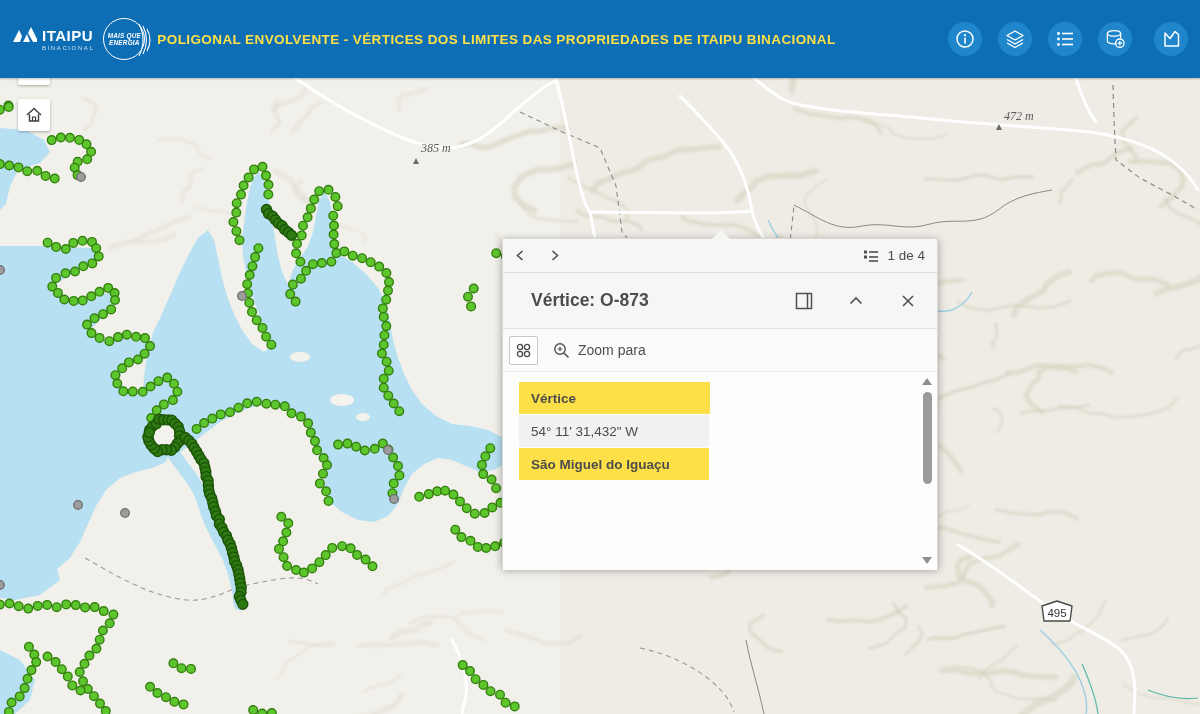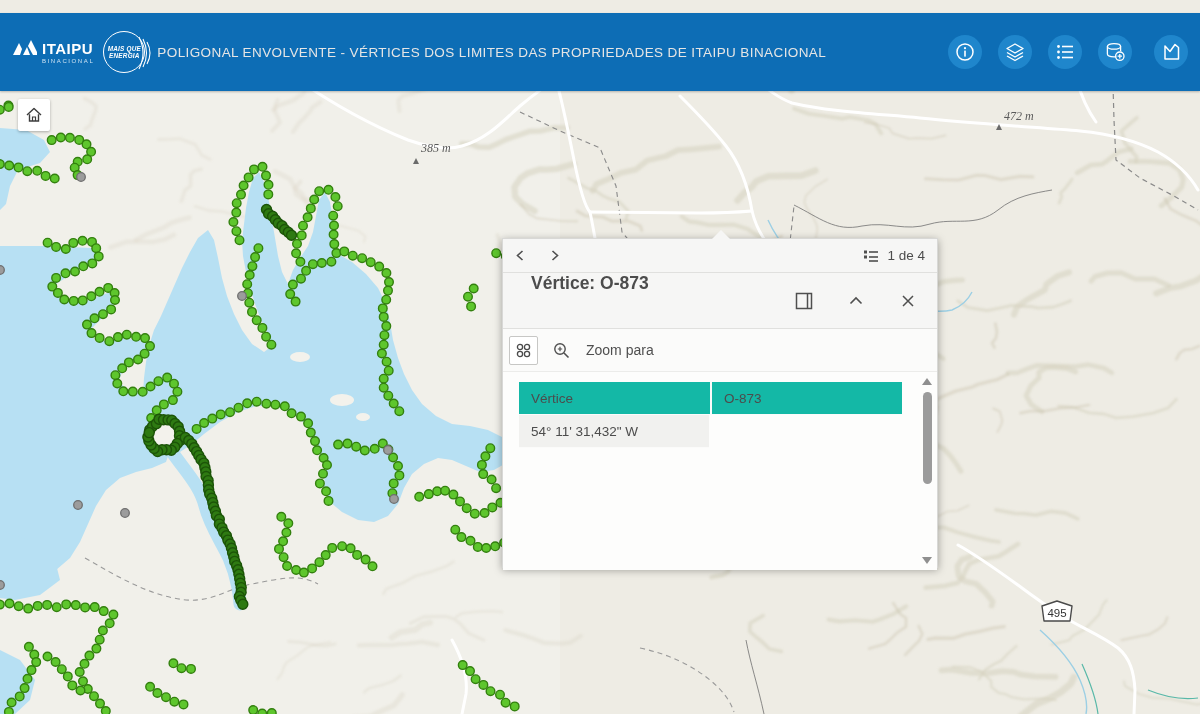--- a/index.html
+++ b/index.html
@@ -1,31 +1,31 @@
 <!DOCTYPE html>
 <html><head>
 <meta charset="utf-8">
 <style>
   html,body{margin:0;padding:0;background:#555;}
   .stage{position:relative;width:1200px;height:714px;overflow:hidden;
     font-family:"Liberation Sans","DejaVu Sans",sans-serif;background:#eeece4;}
 
   
-  .header{position:absolute;top:13px;left:0;width:1200px;height:78px;background:#0d6db5;z-index:20;
+  .header{position:absolute;top:0;left:0;width:1200px;height:78px;background:#0d6db5;z-index:20;
     display:flex;align-items:center;box-shadow:0 1px 2px rgba(0,0,0,.25);}
   .logo{display:flex;align-items:center;margin-left:12px;}
   .logo-mark{width:26px;height:20px;margin-top:-6px;}
   .brand{margin-left:4px;display:flex;flex-direction:column;line-height:1;}
   .brand-name{color:#fff;font-weight:bold;font-size:15px;letter-spacing:.5px;}
   .brand-sub{color:#cfe4f4;font-size:6px;letter-spacing:1.6px;margin-top:2px;}
   .badge{position:relative;width:40px;height:40px;margin-left:9px;border:1.4px solid #fff;border-radius:50%;
     display:flex;flex-direction:column;align-items:center;justify-content:center;}
   .badge span{color:#fff;font-size:6.4px;font-style:italic;font-weight:bold;line-height:1.15;letter-spacing:.2px;}
   .badge .arcs{position:absolute;right:-7px;top:4px;}
-  .app-title{color:#e5e5e5;font-weight:normal;font-size:13.5px;letter-spacing:.4px;margin-left:12px;}
+  .app-title{color:#fde047;font-weight:bold;font-size:13.5px;letter-spacing:.4px;margin-left:12px;}
   .header-actions{margin-left:auto;margin-right:12px;display:flex;align-items:center;gap:16px;}
   .hbtn{width:34px;height:34px;border-radius:50%;background:#1f86cc;display:flex;align-items:center;justify-content:center;cursor:pointer;}
   .hbtn:nth-child(5){margin-left:6px;}
 
   
   .map{position:absolute;top:78px;left:0;width:1200px;height:636px;}
   .map svg{display:block;}
 
   
   .zoomctl{position:absolute;left:18px;top:18px;width:32px;background:#fff;border-radius:2px;
@@ -37,33 +37,33 @@
 
   
   .popup{position:absolute;left:502px;top:238px;width:436px;height:330px;background:#fdfdfc;z-index:10;
     box-shadow:0 2px 8px rgba(0,0,0,.35);border:1px solid #d8d8d6;box-sizing:border-box;}
   .popup-pointer{position:absolute;left:712px;top:230px;width:0;height:0;z-index:11;
     border-left:9px solid transparent;border-right:9px solid transparent;border-bottom:9px solid #f6f6f5;}
   .pnav{height:33px;background:#f6f6f5;border-bottom:1px solid #e0e0de;display:flex;align-items:center;text-align:center;}
   .pnav-btn{width:34px;height:32px;display:flex;align-items:center;justify-content:center;cursor:pointer;}
   .pnav-right{margin-left:auto;display:flex;align-items:center;gap:8px;padding-right:12px;}
   .pnav-count{font-size:13.5px;color:#4c4c4c;}
-  .ptitlebar{height:55px;background:#f6f6f5;border-bottom:1px solid #e0e0de;display:flex;}
+  .ptitlebar{height:55px;background:#f6f6f5;border-bottom:1px solid #e0e0de;display:flex;align-items:center;}
   .ptitle{font-size:17.5px;font-weight:bold;color:#4c4c4c;margin-left:28px;}
   .ptitle-icons{margin-left:auto;display:flex;align-items:center;gap:30px;padding-right:18px;}
   .picon{width:22px;height:22px;display:flex;align-items:center;justify-content:center;cursor:pointer;}
   .pactions{height:42px;background:#fbfbfa;border-bottom:1px solid #ececea;display:flex;align-items:center;}
   .grid-btn{width:27px;height:27px;background:#fff;border:1px solid #c7c7c5;border-radius:2px;margin-left:6px;
     display:flex;align-items:center;justify-content:center;cursor:pointer;}
-  .zoompara{display:flex;align-items:center;gap:16px;margin-left:15px;cursor:pointer;}
+  .zoompara{display:flex;align-items:center;gap:8px;margin-left:15px;cursor:pointer;}
   .zoompara span{font-size:14px;color:#4f4f4f;}
   .pcontent{position:relative;height:198px;background:#fdfdfc;}
   .ptable{position:absolute;left:16px;top:10px;width:385px;}
   .trow{display:flex;height:33px;line-height:33px;margin-bottom:0;}
-  .trow.dark .tcell{background:#14b8a6;}
+  .trow.dark .tcell{background:#fde047;font-weight:bold;}
   .trow.light .tcell{background:#f1f1ef;}
   .tcell{font-size:13.5px;color:#4c4c4c;padding:0 12px;box-sizing:border-box;white-space:nowrap;overflow:hidden;}
   .tlabel{width:193px;border-right:2px solid #fbfbfa;border-bottom:1px solid #fbfbfa;}
   .tvalue{width:190px;border-bottom:1px solid #fbfbfa;}
   .pscroll{position:absolute;right:2px;top:2px;width:15px;height:194px;}
   .sarrow{position:absolute;left:2px;width:0;height:0;border-left:5.5px solid transparent;border-right:5.5px solid transparent;cursor:pointer;}
   .sarrow.up{top:4px;border-bottom:7px solid #8f8f8f;}
   .sarrow.down{bottom:4px;border-top:7px solid #8f8f8f;}
   .sthumb{position:absolute;left:2.5px;top:18px;width:9px;height:92px;background:#9b9b9b;border-radius:5px;cursor:pointer;}
 </style>
@@ -777,26 +777,26 @@
           <path d="M7 4.8 V9.2 M4.8 7 H9.2" stroke="#4f4f4f" stroke-width="1.2"></path>
         </svg>
         <span>Zoom para</span>
       </div>
     </div>
 
     <div class="pcontent">
       <div class="ptable">
           <div class="trow dark">
             <div class="tcell tlabel">Vértice</div>
-            <div class="tcell tvalue">O-873</div>
           </div>
           <div class="trow light">
             <div class="tcell tvalue">54° 11' 31,432" W</div>
           </div>
           <div class="trow dark">
+            <div class="tcell tvalue">São Miguel do Iguaçu</div>
           </div>
         </div>
       <div class="pscroll">
         <div class="sarrow up"></div>
         <div class="sthumb"></div>
         <div class="sarrow down"></div>
       </div>
     </div>
   </div>
 

